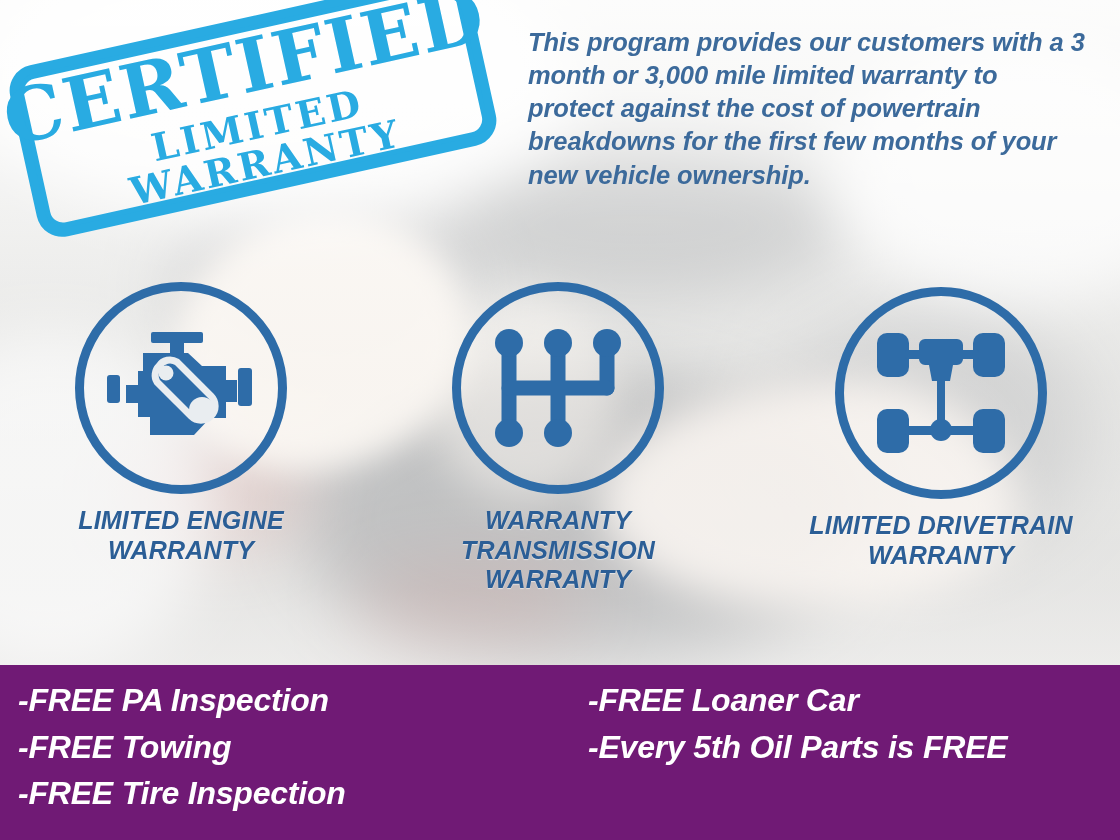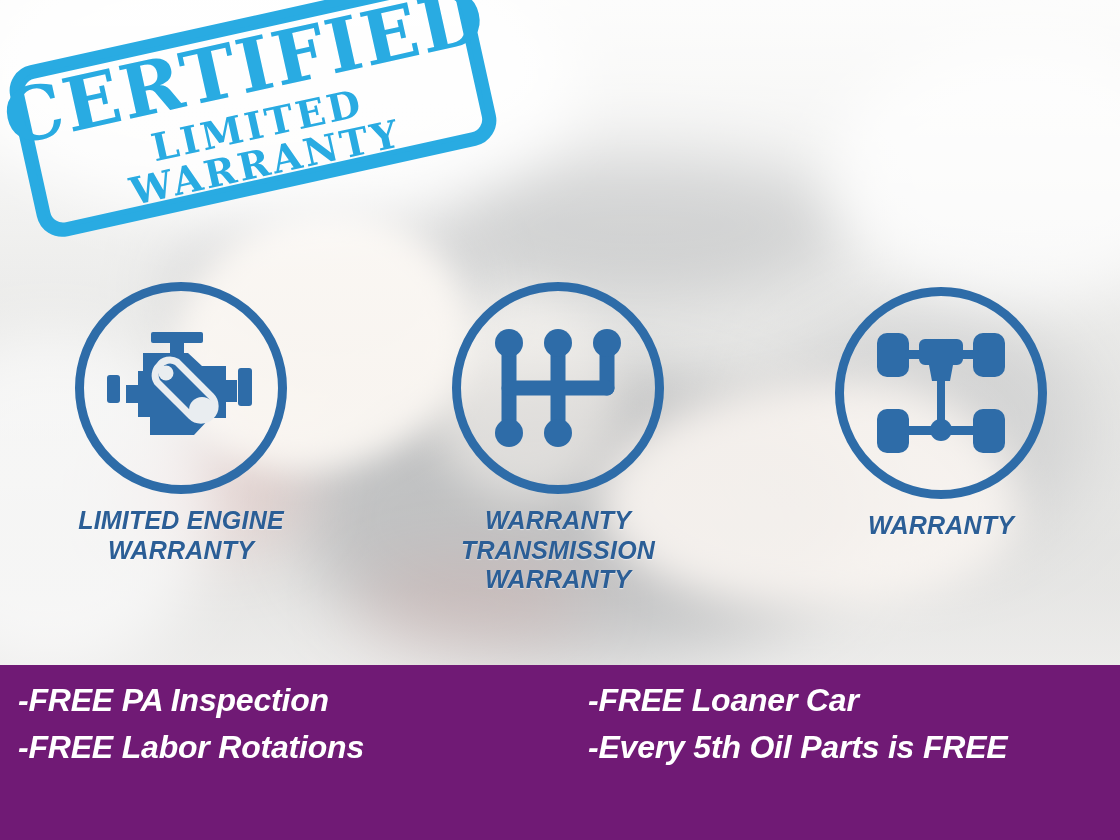--- a/index.html
+++ b/index.html
@@ -258,20 +258,21 @@
 
   <div class="stamp">
     <div class="stamp-box"></div>
     <div class="stamp-box-inner"></div>
     <div class="stamp-text">
       <div class="stamp-line1">CERTIFIED</div>
       <div class="stamp-line2">LIMITED WARRANTY</div>
     </div>
   </div>
 
+  <div class="intro">This program provides our customers with a 3 month or 3,000 mile limited warranty to protect against the cost of powertrain breakdowns for the first few months of your new vehicle ownership.</div>
 
   <div class="features">
 
     <div class="feature feat-1">
       <div class="circle">
         <span>
           <svg width="148" height="112" viewBox="0 0 148 112" aria-hidden="true">
             <g fill="#2E6CA8">
 
               <rect x="44" y="0" width="52" height="11" rx="2"></rect>
@@ -343,30 +344,32 @@
               <path d="M50 12 h32 a6 6 0 0 1 6 6 v14 a6 6 0 0 1 -6 6 h-4 l-3 16 h-18 l-3 -16 h-4 a6 6 0 0 1 -6 -6 v-14 a6 6 0 0 1 6 -6 z"></path>
 
               <rect x="62" y="50" width="8" height="56"></rect>
 
               <circle cx="66" cy="103" r="11"></circle>
             </g>
           </svg>
         </span>
       </div>
       <div class="feat-label">
+        <div>LIMITED DRIVETRAIN</div>
         <div>WARRANTY</div>
       </div>
     </div>
 
   </div>
 
   <div class="banner">
     <div class="banner-col banner-left">
       <div class="banner-item">-FREE PA Inspection</div>
-      <div class="banner-item">-FREE Labor Rotations</div>
+      <div class="banner-item">-FREE Towing</div>
+      <div class="banner-item">-FREE Tire Inspection</div>
     </div>
     <div class="banner-col banner-right">
       <div class="banner-item">-FREE Loaner Car</div>
       <div class="banner-item">-Every 5th Oil Parts is FREE</div>
     </div>
   </div>
 
 </div>
 
 </body></html>

